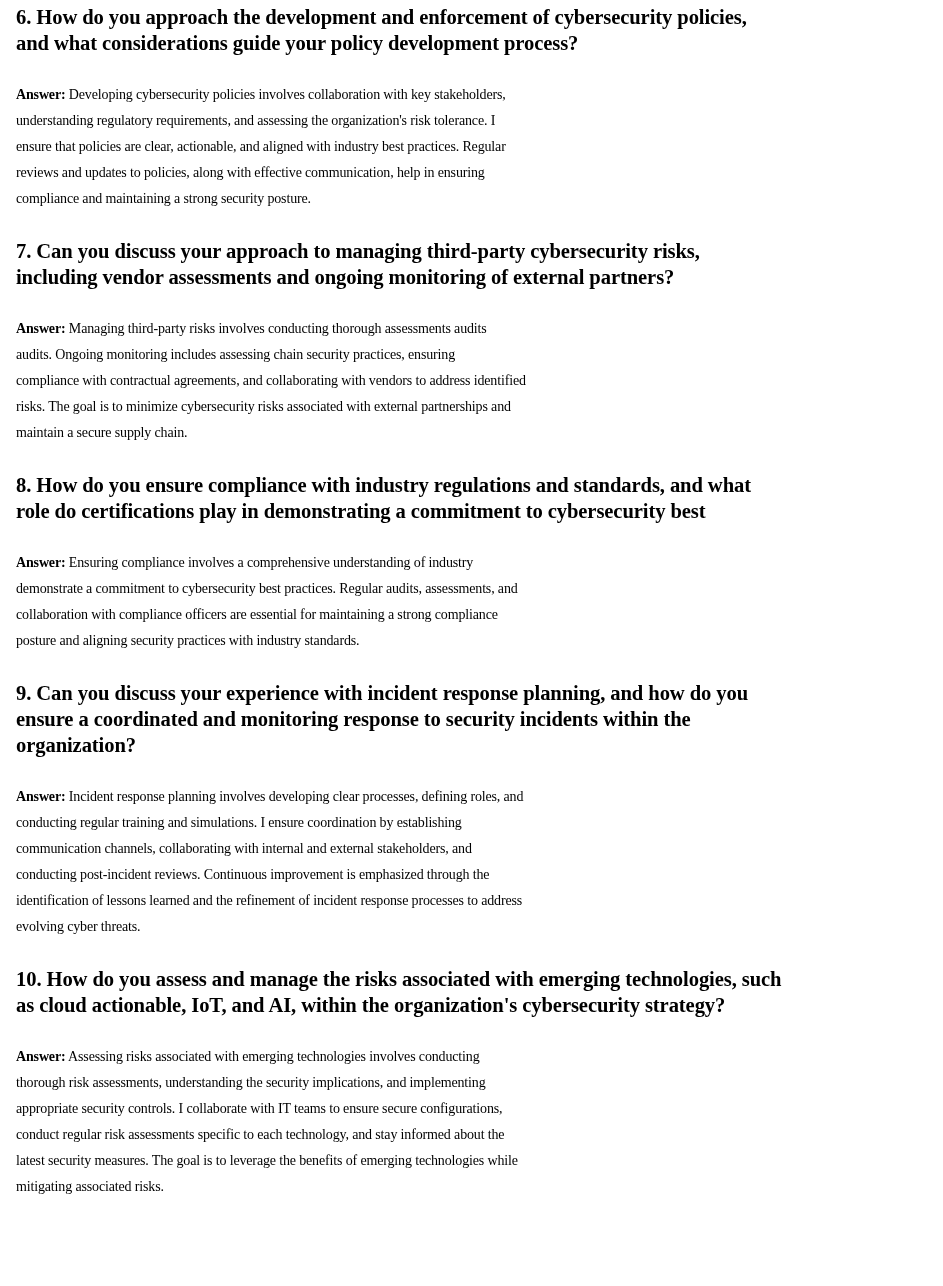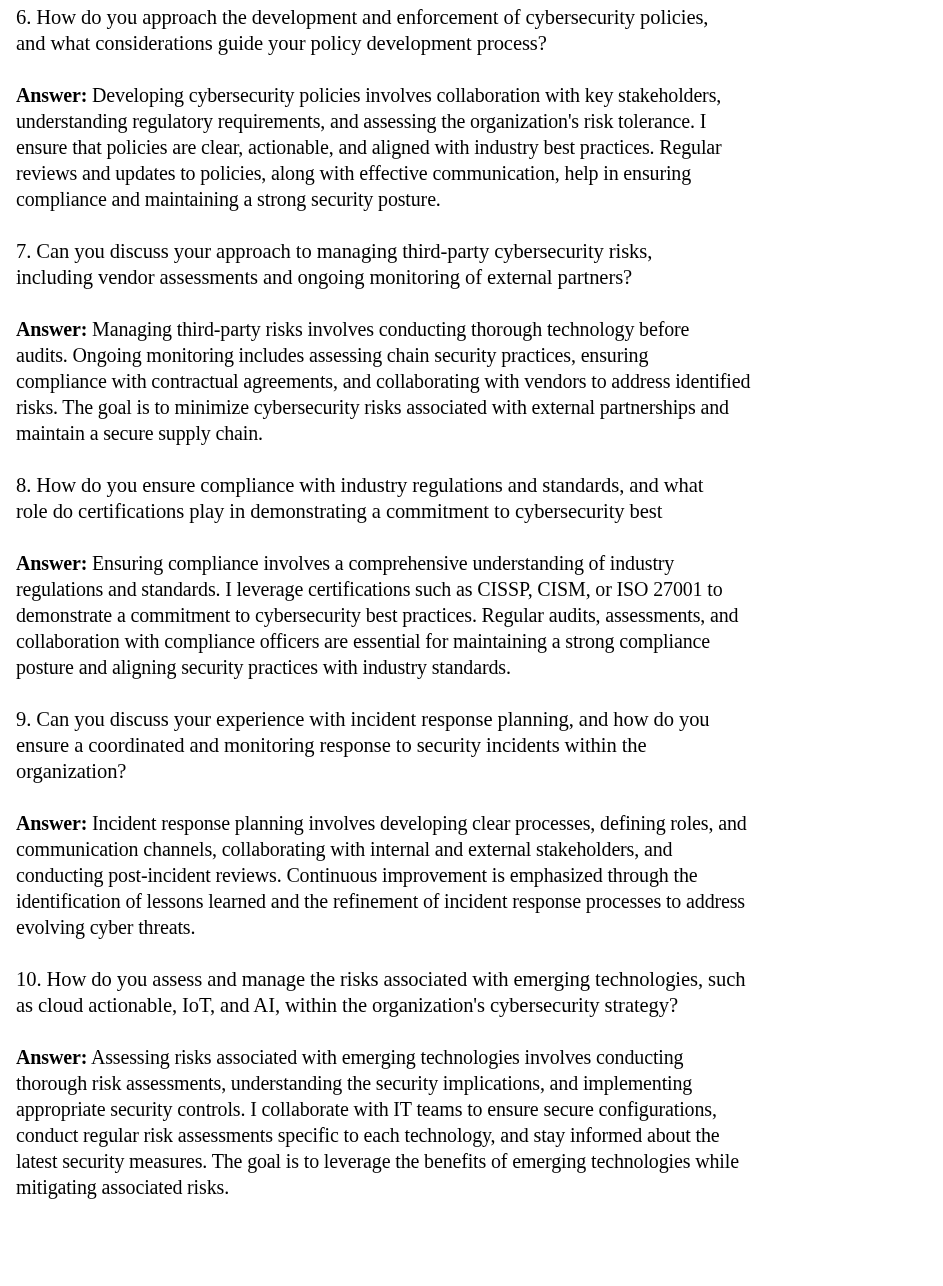--- a/index.html
+++ b/index.html
@@ -16,28 +16,28 @@
     }
     .page {
       position: relative;
       padding: 4px 0 0 16px;
       width: 915px;
     }
     .qa {
       margin: 0;
     }
     .question {
-      font-weight: normal;
+      font-weight: bold;
       font-size: 20.6px;
       line-height: 26px;
       margin: 0 0 26px 0;
       letter-spacing: -0.1px;
     }
     .answer {
-      font-size: 20px;
+      font-size: 14px;
       line-height: 26px;
       margin: 0 0 26px 0;
       letter-spacing: -0.15px;
     }
     .answer .label {
       font-weight: bold;
     }
     .line {
       display: block;
       white-space: nowrap;
@@ -61,50 +61,50 @@
       <span class="line">compliance and maintaining a strong security posture.</span>
     </p>
   </section>
 
   <section class="qa">
     <p class="question">
       <span class="line">7. Can you discuss your approach to managing third-party cybersecurity risks,</span>
       <span class="line">including vendor assessments and ongoing monitoring of external partners?</span>
     </p>
     <p class="answer">
-      <span class="line"><span class="label">Answer:</span><span> Managing third-party risks involves conducting thorough technology before</span></span>
+      <span class="line"><span class="label">Answer:</span><span> Managing third-party risks involves conducting thorough assessments audits</span></span>
       <span class="line">audits. Ongoing monitoring includes assessing chain security practices, ensuring</span>
       <span class="line">compliance with contractual agreements, and collaborating with vendors to address identified</span>
       <span class="line">risks. The goal is to minimize cybersecurity risks associated with external partnerships and</span>
       <span class="line">maintain a secure supply chain.</span>
     </p>
   </section>
 
   <section class="qa">
     <p class="question">
       <span class="line">8. How do you ensure compliance with industry regulations and standards, and what</span>
       <span class="line">role do certifications play in demonstrating a commitment to cybersecurity best</span>
     </p>
     <p class="answer">
       <span class="line"><span class="label">Answer:</span><span> Ensuring compliance involves a comprehensive understanding of industry</span></span>
-      <span class="line">regulations and standards. I leverage certifications such as CISSP, CISM, or ISO 27001 to</span>
       <span class="line">demonstrate a commitment to cybersecurity best practices. Regular audits, assessments, and</span>
       <span class="line">collaboration with compliance officers are essential for maintaining a strong compliance</span>
       <span class="line">posture and aligning security practices with industry standards.</span>
     </p>
   </section>
 
   <section class="qa">
     <p class="question">
       <span class="line">9. Can you discuss your experience with incident response planning, and how do you</span>
       <span class="line">ensure a coordinated and monitoring response to security incidents within the</span>
       <span class="line">organization?</span>
     </p>
     <p class="answer">
       <span class="line"><span class="label">Answer:</span><span> Incident response planning involves developing clear processes, defining roles, and</span></span>
+      <span class="line">conducting regular training and simulations. I ensure coordination by establishing</span>
       <span class="line">communication channels, collaborating with internal and external stakeholders, and</span>
       <span class="line">conducting post-incident reviews. Continuous improvement is emphasized through the</span>
       <span class="line">identification of lessons learned and the refinement of incident response processes to address</span>
       <span class="line">evolving cyber threats.</span>
     </p>
   </section>
 
   <section class="qa">
     <p class="question">
       <span class="line">10. How do you assess and manage the risks associated with emerging technologies, such</span>

